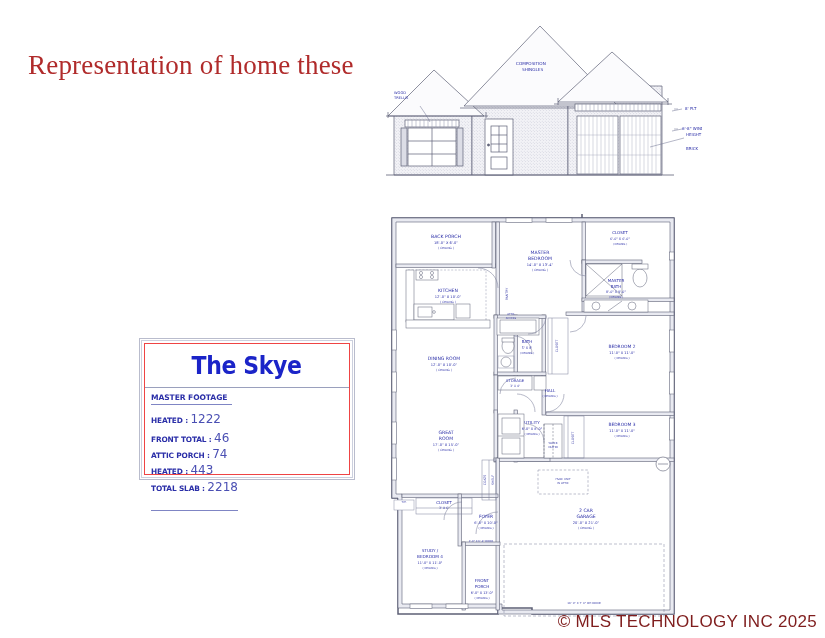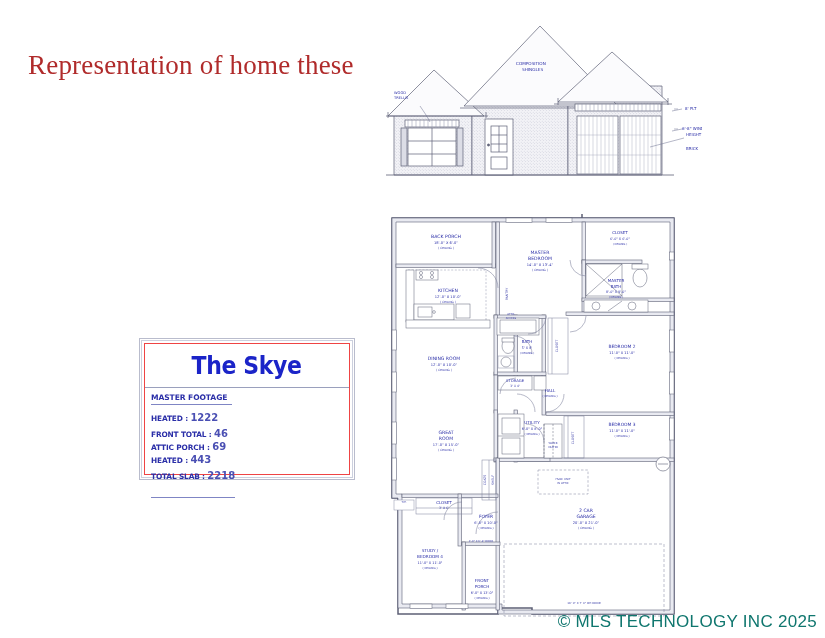--- a/index.html
+++ b/index.html
@@ -53,42 +53,42 @@
     font-family:"DejaVu Sans",sans-serif;
     font-size:7.6px;font-weight:600;letter-spacing:-.1px;color:#2b2fa8;
     white-space:nowrap;
   }
   .tb-rule{height:1px;background:#7f85c4;margin:1.5px 0 0 0;width:90%;}
   .tb-line{
     font-family:"DejaVu Sans",sans-serif;
     font-size:7.4px;font-weight:600;letter-spacing:-.15px;color:#2b2fa8;
     white-space:nowrap;margin-top:2px;
   }
-  .tb-line .val{font-weight:700;font-size:10px;letter-spacing:0;color:#4a4fb3;}
+  .tb-line .val{font-weight:400;font-size:12px;letter-spacing:0;color:#4a4fb3;}
   .tb-line.underline{border-bottom:1px solid #7f85c4;display:inline-block;padding-bottom:16px;}
   .tb-sub{
     font-family:"DejaVu Sans",sans-serif;
     font-size:5.4px;color:#5b5fbb;margin-top:3px;letter-spacing:-.1px;white-space:nowrap;
   }
   .gap{height:5px;}
   .gap-sm{height:3px;}
   .dim-val{
     font-family:"DejaVu Sans",sans-serif;
     font-size:7.2px;font-weight:600;color:#2b2fa8;letter-spacing:-.2px;white-space:nowrap;margin-top:1px;
   }
 
   
   #floorplan{position:absolute;left:386px;top:212px;width:292px;height:408px;}
   #floorplan svg{display:block;}
 
   
   #copyright{
     position:absolute;right:8px;bottom:6px;
     font-family:"Liberation Sans",sans-serif;
-    font-size:17px;color:#0f766e;letter-spacing:.3px;white-space:nowrap;text-align:right;
+    font-size:17px;color:#7f1d1d;letter-spacing:.3px;white-space:nowrap;text-align:right;
   }
 </style>
 </head>
 <body>
 
 <div class="stage">
 
   <div id="headline">
     <span class="l1">Representation of home these</span>
   </div>
@@ -254,21 +254,21 @@
             <span>HEATED :</span>
             <span class="val">1222</span>
           </div>
           <div class="gap-sm"></div>
           <div class="tb-line">
             <span>FRONT TOTAL :</span>
             <span class="val">46</span>
           </div>
           <div class="tb-line">
             <span>ATTIC PORCH :</span>
-            <span class="val">69</span>
+            <span class="val">74</span>
           </div>
           <div class="tb-line">
             <span>HEATED :</span>
             <span class="val">443</span>
           </div>
           <div class="tb-line underline">
             <span>TOTAL SLAB :</span>
             <span class="val">2218</span>
           </div>
         </div>

